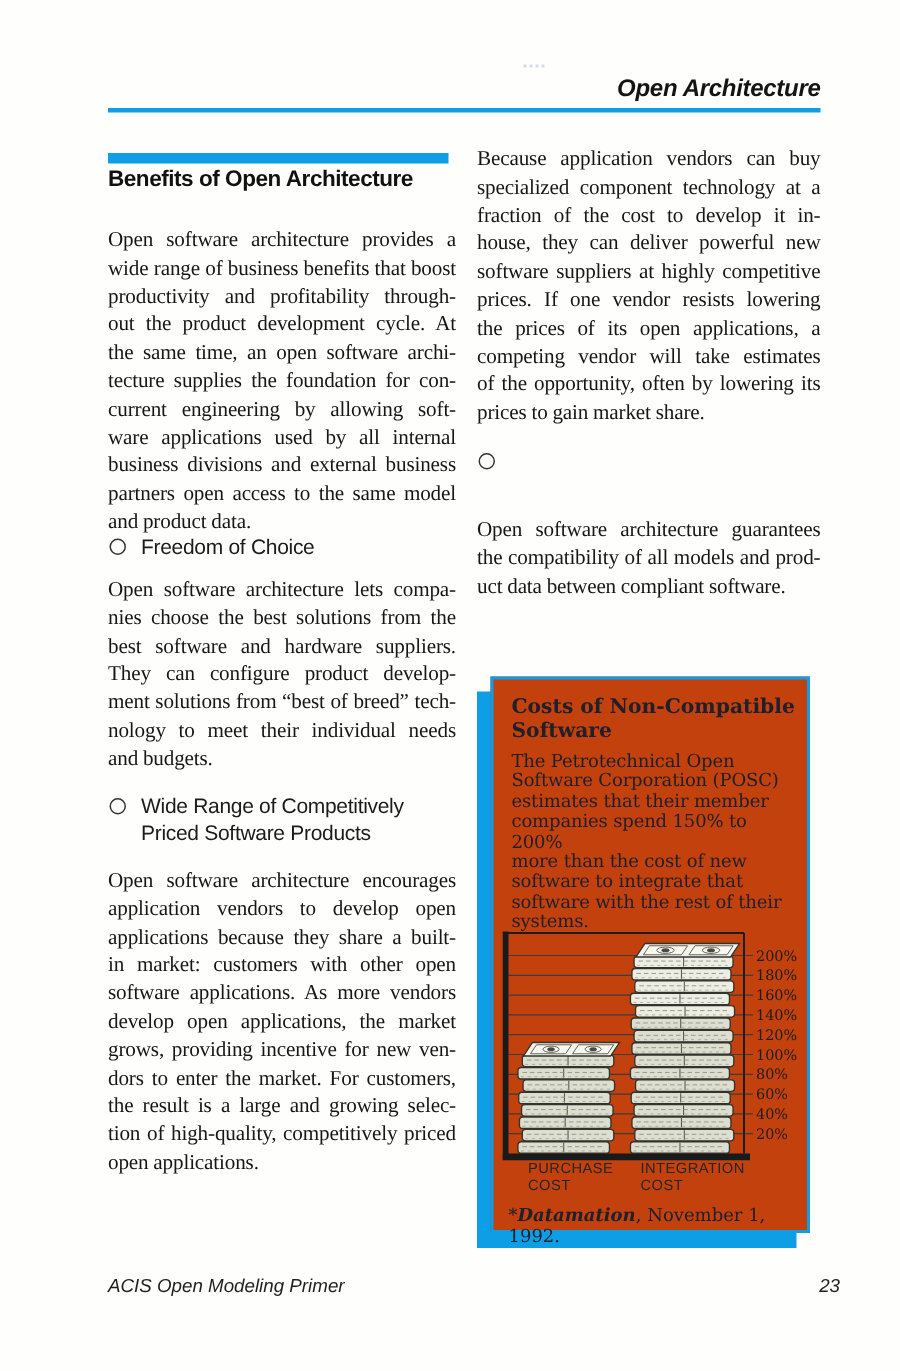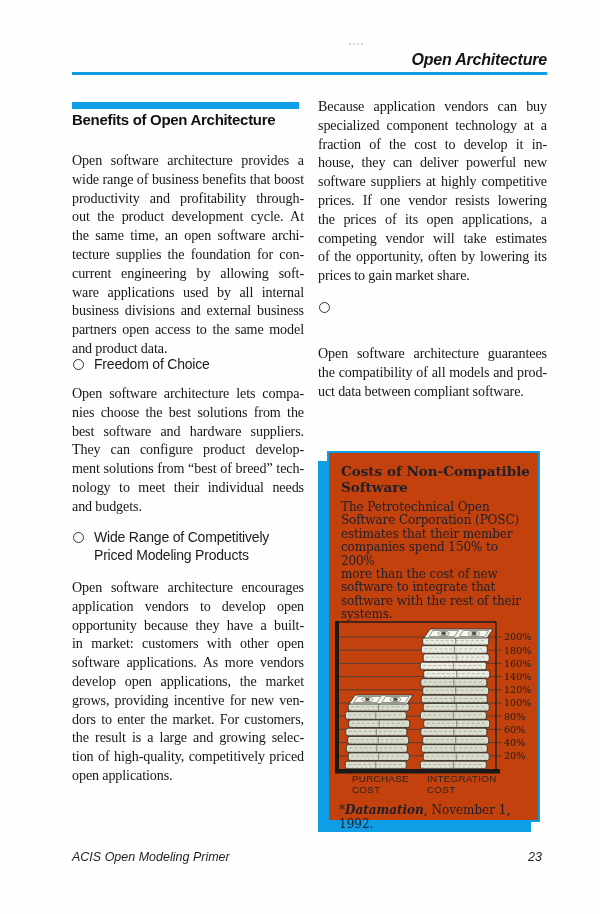--- a/index.html
+++ b/index.html
@@ -95,27 +95,27 @@
     <div>They can configure product develop-</div>
     <div>ment solutions from “best of breed” tech-</div>
     <div>nology to meet their individual needs</div>
     <div class="lastline">and budgets.</div>
   </div>
 
 <div class="abs subhead" style="left:72px;top:529px;width:232px;">
   <span class="bullet"></span>
   <div>
       <div>Wide Range of Competitively</div>
-      <div class="lastline">Priced Modeling Products</div>
+      <div class="lastline">Priced Software Products</div>
     </div>
 </div>
 <div class="abs para" style="left:72px;top:578px;width:232px;">
     <div>Open software architecture encourages</div>
     <div>application vendors to develop open</div>
-    <div>opportunity because they have a built-</div>
+    <div>applications because they share a built-</div>
     <div>in market: customers with other open</div>
     <div>software applications. As more vendors</div>
     <div>develop open applications, the market</div>
     <div>grows, providing incentive for new ven-</div>
     <div>dors to enter the market. For customers,</div>
     <div>the result is a large and growing selec-</div>
     <div>tion of high-quality, competitively priced</div>
     <div class="lastline">open applications.</div>
   </div>
 
@@ -297,13 +297,13 @@
       <rect x="0" y="5" width="4" height="152" fill="#1a1a1a"></rect>
       <rect x="0" y="153" width="165" height="4.5" fill="#1a1a1a"></rect>
     </svg>
 
   <div class="abs chart-caption" style="left:10px;top:350px;width:195px;">
     <span>*</span><span class="src">Datamation</span><span>, November 1, 1992.</span>
   </div>
 </div>
 
 <div class="abs footer-text" style="left:72px;top:850px;">ACIS Open Modeling Primer</div>
-<div class="abs footer-text" style="right:58px;top:850px;">23</div>
+<div class="abs footer-text" style="right:40px;top:850px;">23</div>
 
 </body></html>

